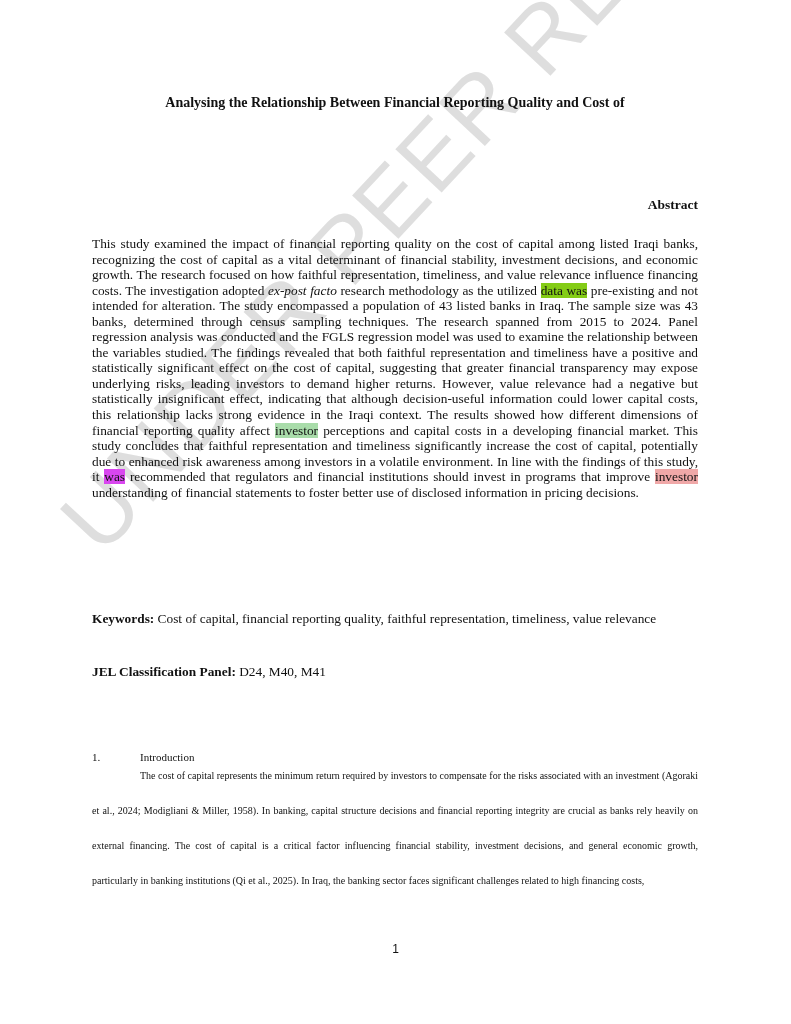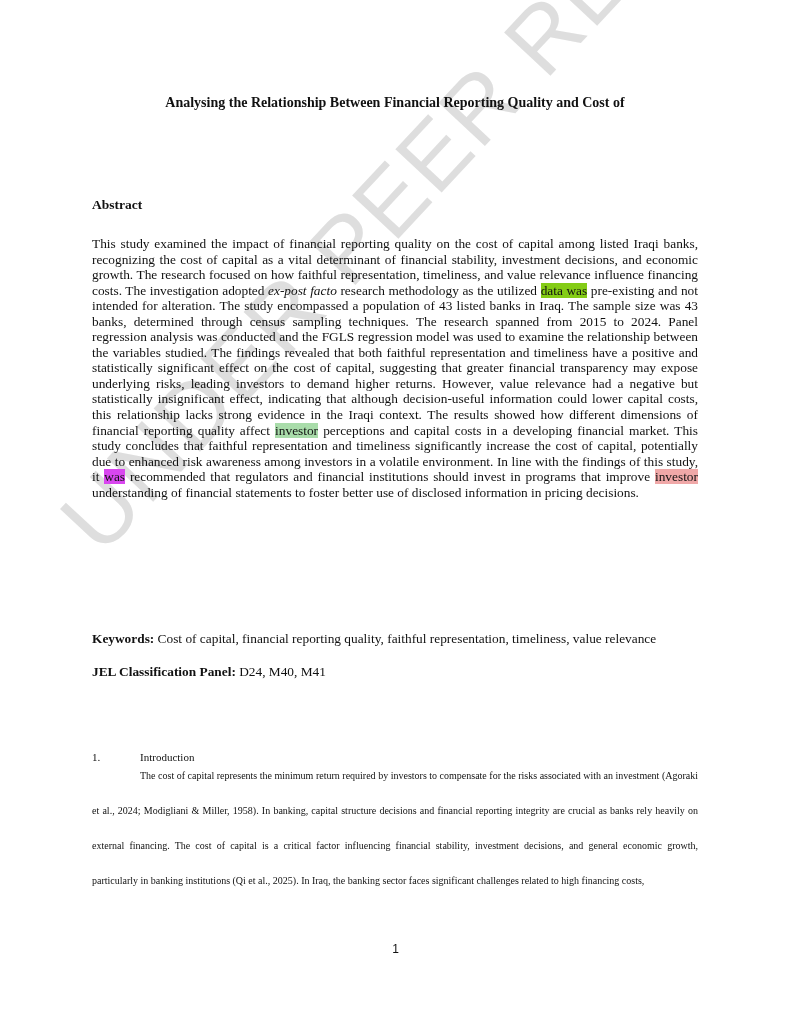--- a/index.html
+++ b/index.html
@@ -15,31 +15,31 @@
       font-family: "Liberation Sans", "DejaVu Sans", sans-serif;
       font-size: 92px; letter-spacing: 2px; color: #d4d4d4; opacity: 0.75;
       white-space: nowrap; pointer-events: none; z-index: 0;
     }
     .content { position: absolute; left: 92px; width: 606px; z-index: 1; }
     .title {
       position: absolute; top: 93px; left: 92px; width: 606px; text-align: center;
       font-weight: bold; font-size: 14px; line-height: 20px;
     }
     .abstract-heading {
-      position: absolute; top: 197px; left: 92px; width: 606px; text-align: left;
+      position: absolute; top: 197px; left: 92px; width: 606px; text-align: right;
       font-weight: bold; font-size: 13.5px;
     }
     .abstract-body {
       top: 236px; font-size: 13.35px; line-height: 15.55px; text-align: justify;
     }
     .hl-pink { background: #84cc16; }
     .hl-green { background: #a9dcaa; }
     .hl-blue { background: #d946ef; }
     .hl-red { background: #f0a8a8; }
-    .keywords { top: 611px; font-size: 13.35px; line-height: 15.55px; text-align: justify; margin-top: 20px; }
+    .keywords { top: 611px; font-size: 13.35px; line-height: 15.55px; text-align: justify; }
     .jel { top: 664px; font-size: 13.35px; line-height: 16px; }
     .section-heading {
       top: 748px; font-size: 11px; font-weight: normal; line-height: 18px;
     }
     .section-heading .num { display: inline-block; width: 48px; }
     .intro-body {
       top: 758px; font-size: 10px; line-height: 35px; text-align: justify;
       text-indent: 48px;
     }
     .page-number {

